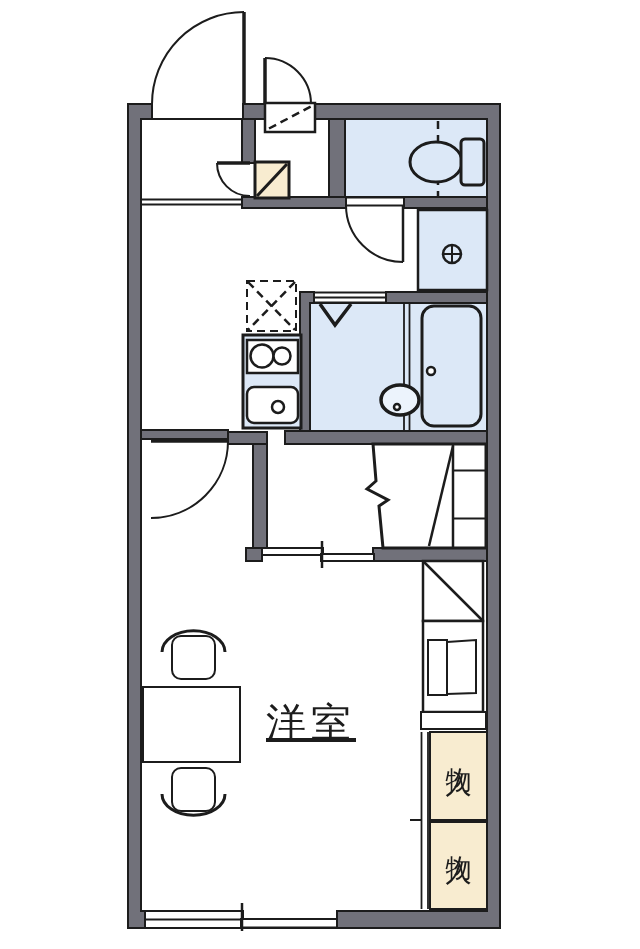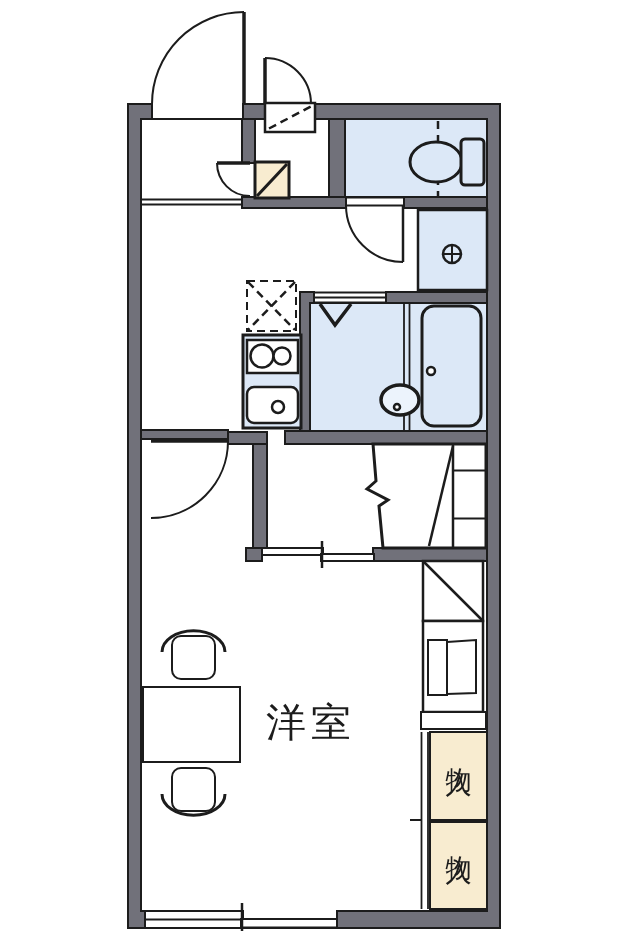--- a/index.html
+++ b/index.html
@@ -20,21 +20,21 @@
   .ln2 {stroke:var(--line);stroke-width:2;fill:none;}
   .ln18{stroke:var(--line);stroke-width:1.8;fill:none;}
   .ln25{stroke:var(--line);stroke-width:2.5;fill:none;}
   .ln3 {stroke:var(--line);stroke-width:3;fill:none;}
   .ln35{stroke:var(--line);stroke-width:3.5;fill:none;}
   .leaf{stroke:var(--line);stroke-width:3.5;fill:none;}
   .arc {stroke:var(--line);stroke-width:2;fill:none;}
   .dash{stroke-dasharray:8 5;}
   .w25f{fill:#fff;stroke:var(--line);stroke-width:2.5;}
   .label{position:absolute;color:var(--line);}
-  .label-main{font-size:40px;letter-spacing:5px;font-weight:500;}
+  .label-main{font-size:40px;letter-spacing:5px;font-weight:500;text-decoration:underline;}
   .label-storage{font-size:26px;line-height:1.12;writing-mode:vertical-rl;text-orientation:upright;
                  letter-spacing:2px;font-weight:500;}
 </style>
 </head>
 <body>
 
 <div class="page">
 <svg width="640" height="949" viewBox="0 0 640 949">
 
   <g>

